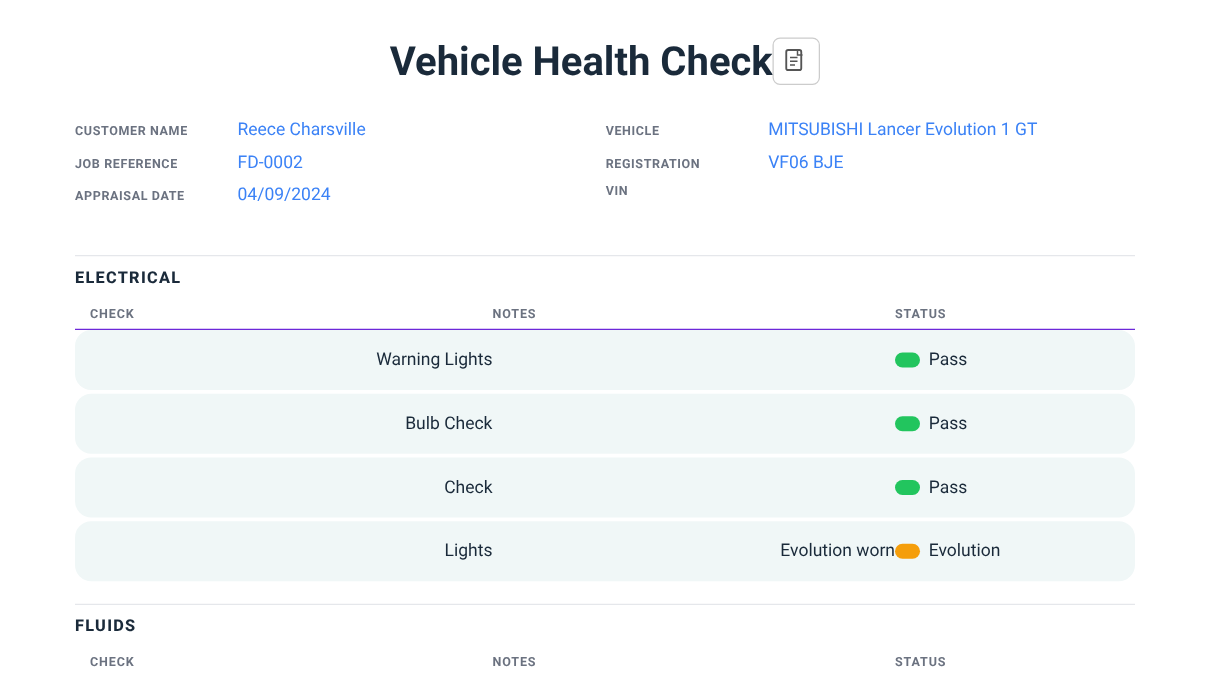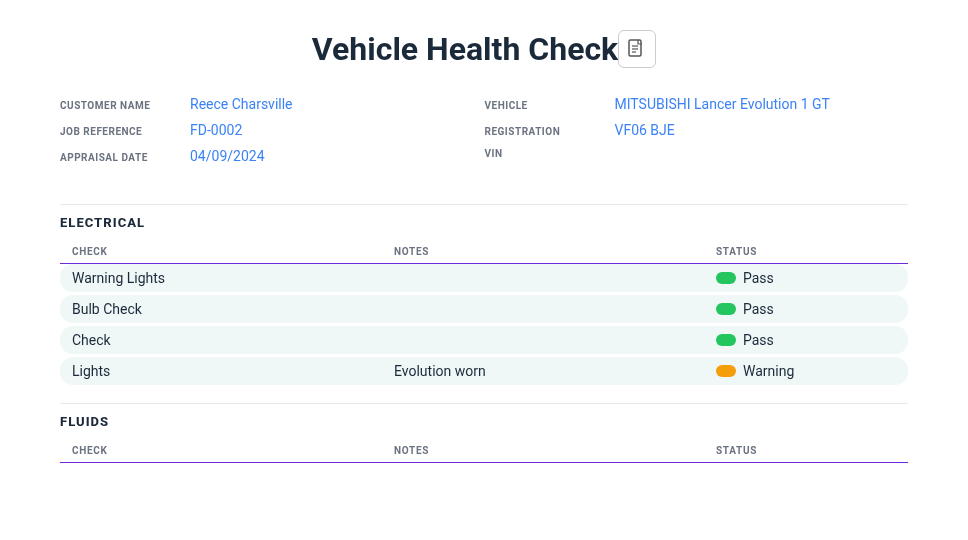--- a/index.html
+++ b/index.html
@@ -85,24 +85,25 @@
     .table-header-cell {
       font-size: 10px;
       font-weight: 700;
       color: #6b7280;
       letter-spacing: 0.07em;
       text-transform: uppercase;
     }
     .table-row {
       display: grid;
       grid-template-columns: 1fr 1fr 180px;
-      padding: 6px 12px;
+      padding: 16px 12px;
       background: #f0f7f7;
       margin-bottom: 3px;
       border-radius: 13px;
+      text-align: right;
     }
     .table-row:nth-child(even) {
       background: #f0f7f7;
     }
     .cell-check {
       font-size: 14px;
       color: #1a2a3a;
     }
     .cell-notes {
       font-size: 14px;
@@ -213,21 +214,21 @@
       <div class="cell-status">
         <span class="status-dot status-pass"></span>
         <span>Pass</span>
       </div>
     </div>
     <div class="table-row">
       <div class="cell-check">Lights</div>
       <div class="cell-notes">Evolution worn</div>
       <div class="cell-status">
         <span class="status-dot status-advisory"></span>
-        <span>Warning</span>
+        <span>Evolution</span>
       </div>
     </div>
     <div class="divider"></div>
     <div class="section-title">FLUIDS</div>
     <div class="table-header">
       <div class="table-header-cell">CHECK</div>
       <div class="table-header-cell">NOTES</div>
       <div class="table-header-cell">STATUS</div>
     </div>
   </div>

